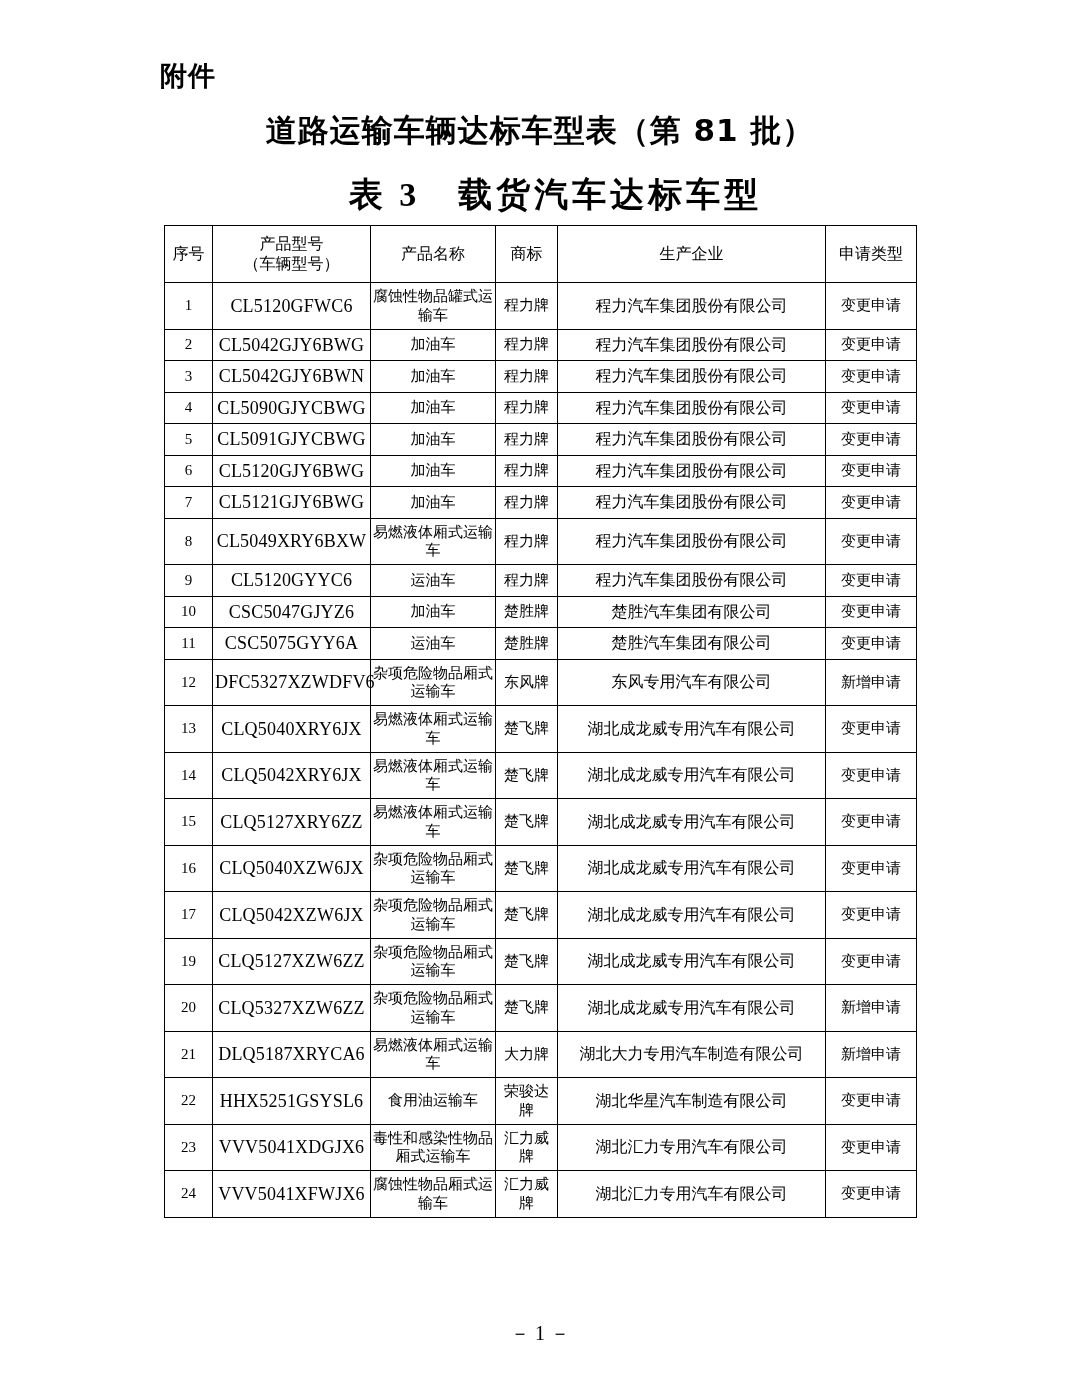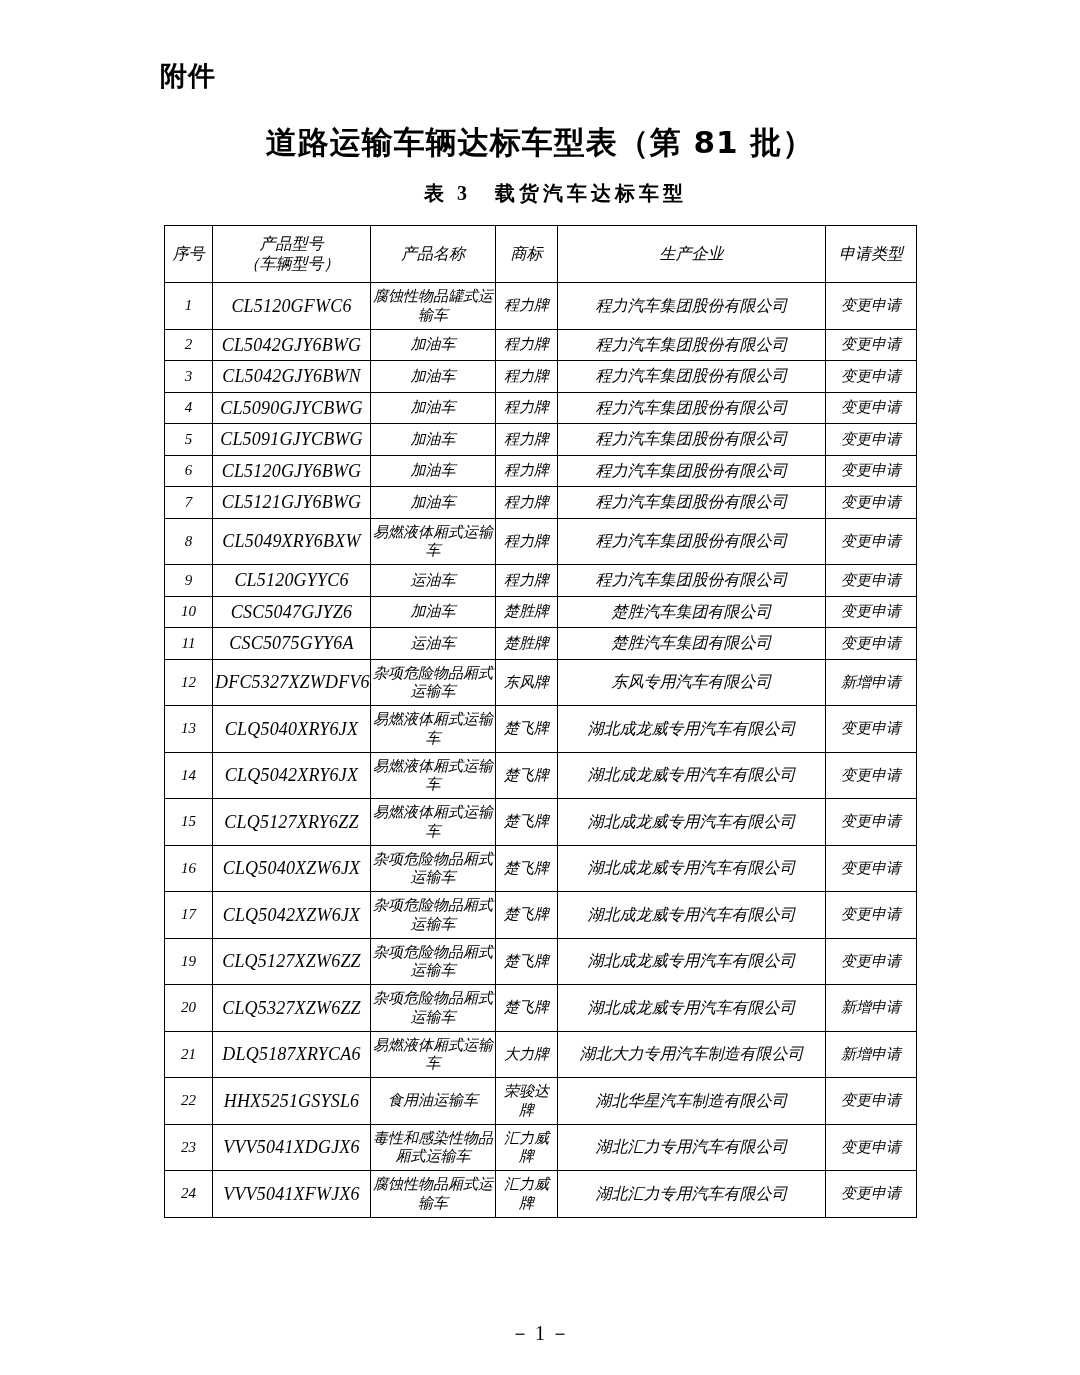--- a/index.html
+++ b/index.html
@@ -28,51 +28,50 @@
     top: 58px;
     font-size: 27px;
     font-weight: bold;
     font-family: "DejaVu Sans", "Liberation Sans", sans-serif;
     letter-spacing: 1px;
   }
   .doc-title {
     position: absolute;
     left: 0;
     right: 0;
-    top: 122px;
+    top: 110px;
     text-align: center;
     font-size: 31px;
     font-weight: bold;
     font-family: "DejaVu Sans", "Liberation Sans", sans-serif;
     letter-spacing: 1px;
   }
   .table-caption {
     position: absolute;
     left: 0;
     right: 0;
-    top: 180px;
+    top: 172px;
     text-align: center;
-    font-size: 20px;
+    font-size: 34px;
     font-weight: bold;
     font-family: "Liberation Serif", "DejaVu Serif", serif;
     letter-spacing: 4px;
     margin-left: 31px;
   }
   .table-wrap {
     position: absolute;
     left: 164px;
     top: 225px;
     width: 752px;
   }
   table.veh {
     border-collapse: collapse;
     width: 752px;
     table-layout: fixed;
     font-size: 15px;
-    font-style: italic;
   }
   table.veh td, table.veh th {
     border: 1.5px solid #000000;
     padding: 4px 2px;
     text-align: center;
     vertical-align: middle;
     line-height: 1.25;
     font-weight: normal;
   }
   table.veh thead td {

